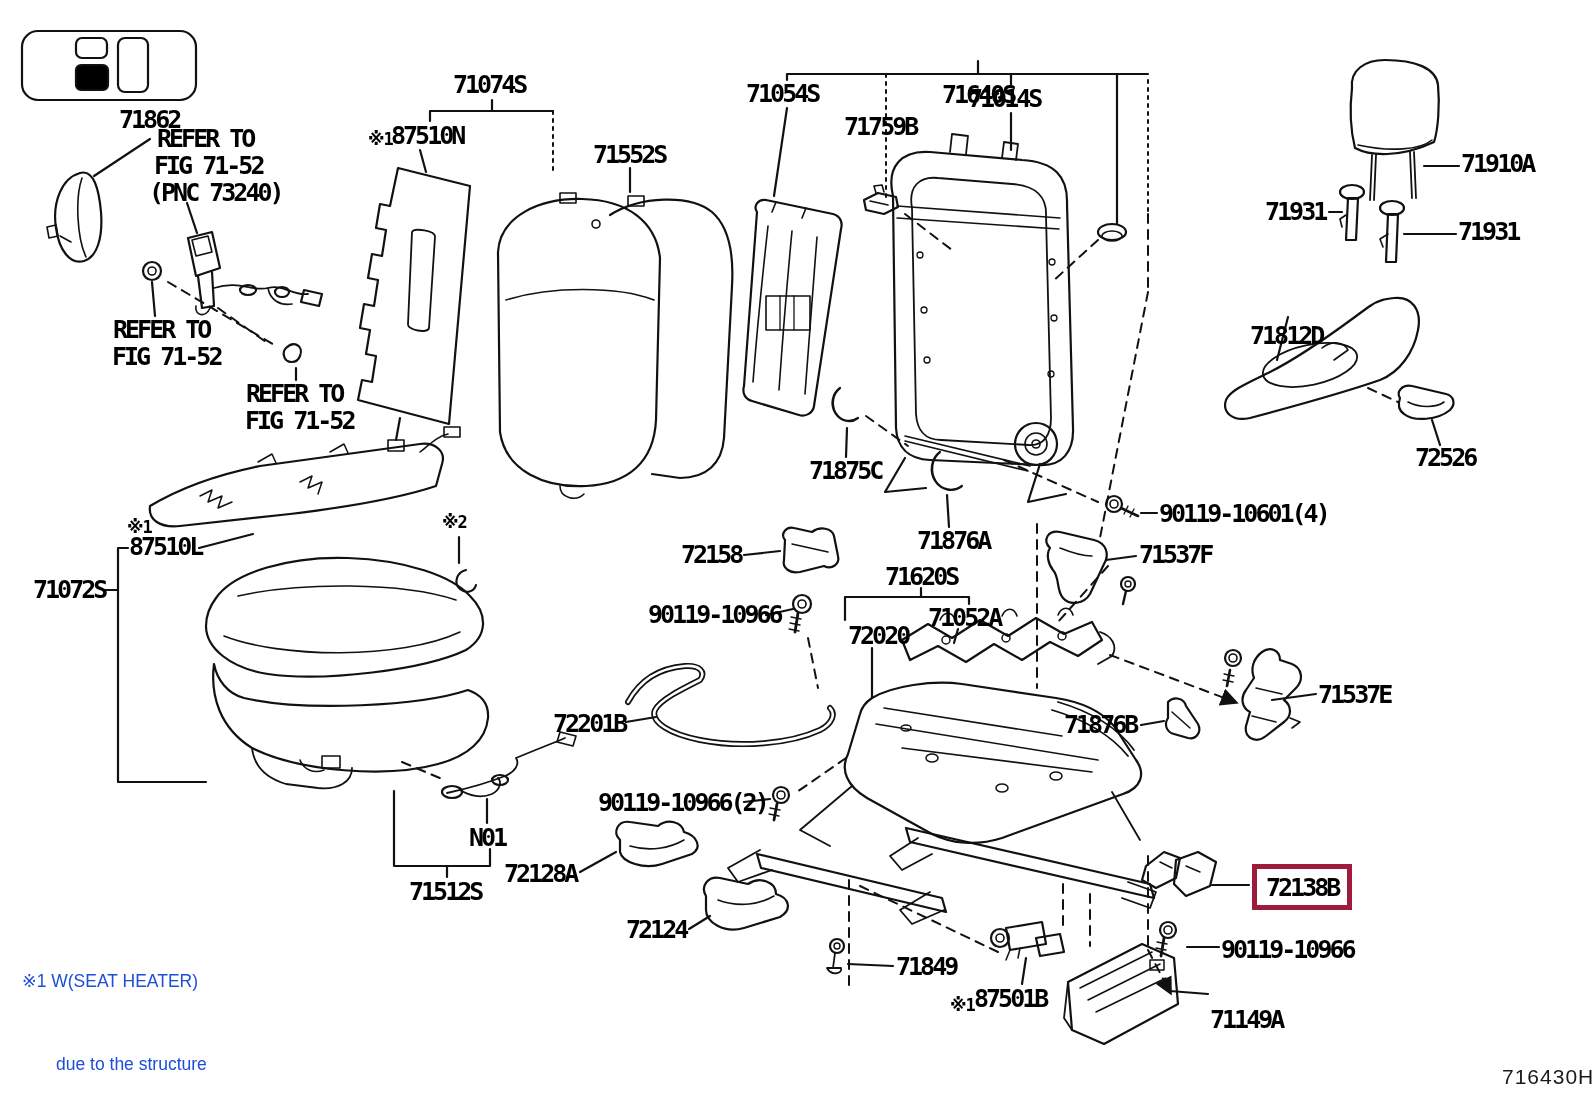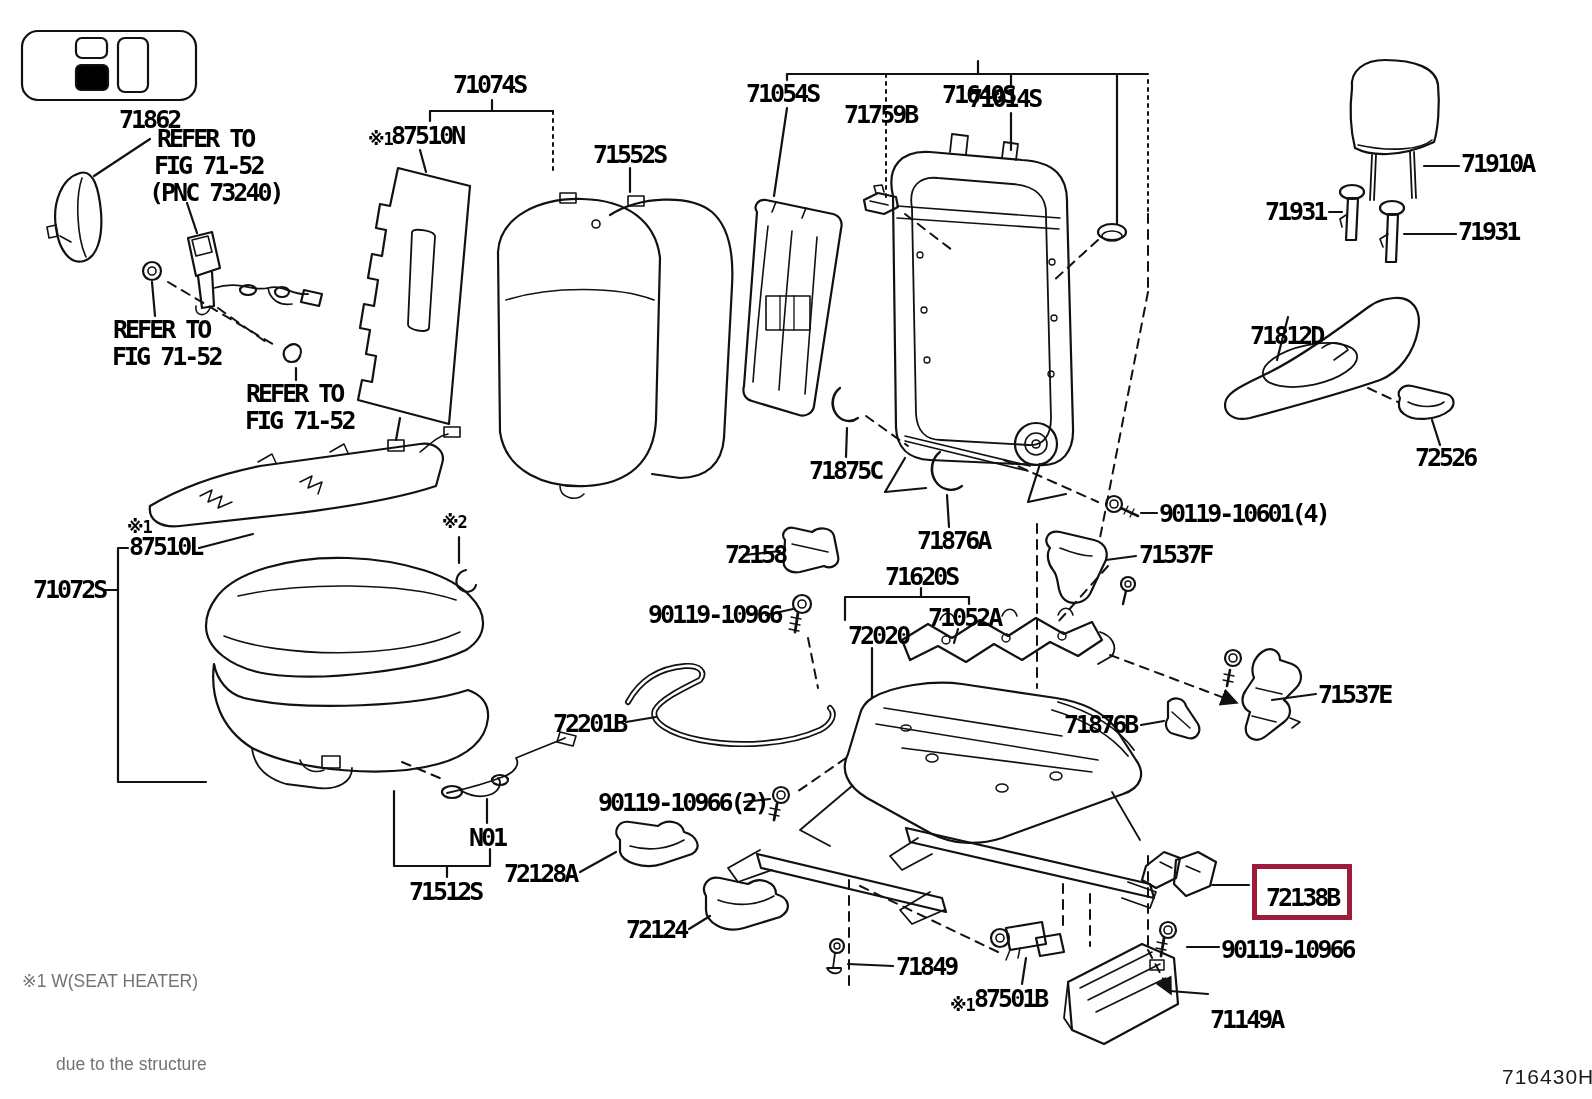--- a/index.html
+++ b/index.html
@@ -6,24 +6,24 @@
   #stage{position:relative;width:1592px;height:1099px;background:#fff;overflow:hidden;
          font-family:"DejaVu Sans Mono","DejaVu Sans",monospace;}
   #art{position:absolute;left:0;top:0;width:1592px;height:1099px;}
   #labels{position:absolute;left:0;top:0;width:1592px;height:1099px;}
   .lbl{position:absolute;white-space:nowrap;line-height:1.04;color:#000;}
   .lbl.part,.lbl.ref{font-family:"DejaVu Sans Mono","DejaVu Sans",monospace;
         font-weight:bold;font-size:25px;letter-spacing:-3px;}
   .lbl.sym{font-family:"DejaVu Sans Mono","DejaVu Sans",monospace;
         font-weight:bold;font-size:17px;letter-spacing:-1px;}
   .lbl.foot{font-family:"Liberation Sans","DejaVu Sans",sans-serif;
-        font-weight:normal;font-size:17.5px;letter-spacing:0;color:#737373;}
+        font-weight:normal;font-size:17.5px;letter-spacing:0;color:#1d4ed8;}
   .lbl.docnum{font-family:"Liberation Sans","DejaVu Sans",sans-serif;
         font-weight:normal;font-size:21px;letter-spacing:1px;color:#1a1a1a;}
-  .lbl.selected{border:5px solid var(--hl,#9e1b3c);padding:16px 9px 4px 9px;background:#fff;}
+  .lbl.selected{border:5px solid var(--hl,#9e1b3c);padding:6px 9px 4px 9px;background:#fff;}
 </style>
 </head>
 <body>
 
 <div id="stage">
 
 <svg id="art" viewBox="0 0 1592 1099" fill="none" stroke="#111" stroke-width="2.2" stroke-linecap="round" stroke-linejoin="round">
   <defs>
     <marker id="ah" markerWidth="9" markerHeight="9" refX="7" refY="4.5" orient="auto">
       <path d="M0,0 L9,4.5 L0,9 Z" fill="#111" stroke="none"></path>
@@ -358,36 +358,36 @@
       <div class="lbl ref" style="left: 113px; top: 317px;">REFER TO</div>
       <div class="lbl ref" style="left: 112px; top: 344px;">FIG 71-52</div>
       <div class="lbl ref" style="left: 246px; top: 381px;">REFER TO</div>
       <div class="lbl ref" style="left: 245px; top: 408px;">FIG 71-52</div>
       <div class="lbl part" style="left: 453px; top: 72px;">71074S</div>
       <div class="lbl sym" style="left: 368px; top: 131px;">※1</div>
       <div class="lbl part" style="left: 391px; top: 123px;">87510N</div>
       <div class="lbl part" style="left: 593px; top: 142px;">71552S</div>
       <div class="lbl part" style="left: 942px; top: 34px; margin-top: 48px;">71640S</div>
       <div class="lbl part" style="left: 746px; top: 81px;">71054S</div>
-      <div class="lbl part" style="left: 844px; top: 102px;">71759B</div>
+      <div class="lbl part" style="left: 844px; top: 114px;">71759B</div>
       <div class="lbl part" style="left: 968px; top: 86px;">71014S</div>
       <div class="lbl part" style="left: 1461px; top: 151px;">71910A</div>
       <div class="lbl part" style="left: 1265px; top: 199px;">71931</div>
       <div class="lbl part" style="left: 1458px; top: 219px;">71931</div>
       <div class="lbl part" style="left: 1250px; top: 291px; margin-top: 32px;">71812D</div>
       <div class="lbl part" style="left: 1415px; top: 445px;">72526</div>
       <div class="lbl part" style="left: 809px; top: 458px;">71875C</div>
       <div class="lbl part" style="left: 917px; top: 528px;">71876A</div>
       <div class="lbl part" style="left: 1159px; top: 501px;">90119-10601(4)</div>
       <div class="lbl part" style="left: 1139px; top: 542px;">71537F</div>
       <div class="lbl sym" style="left: 127px; top: 519px;">※1</div>
       <div class="lbl part" style="left: 129px; top: 534px;">87510L</div>
       <div class="lbl part" style="left: 33px; top: 577px;">71072S</div>
       <div class="lbl sym" style="left: 442px; top: 514px;">※2</div>
-      <div class="lbl part" style="left: 681px; top: 542px; margin-left: 44px;">72158</div>
+      <div class="lbl part" style="left: 681px; top: 542px;">72158</div>
       <div class="lbl part" style="left: 648px; top: 602px;">90119-10966</div>
       <div class="lbl part" style="left: 885px; top: 564px;">71620S</div>
       <div class="lbl part" style="left: 928px; top: 605px;">71052A</div>
       <div class="lbl part" style="left: 848px; top: 623px;">72020</div>
       <div class="lbl part" style="left: 553px; top: 711px;">72201B</div>
       <div class="lbl part" style="left: 1064px; top: 712px;">71876B</div>
       <div class="lbl part" style="left: 1318px; top: 682px;">71537E</div>
       <div class="lbl part" style="left: 598px; top: 790px;">90119-10966(2)</div>
       <div class="lbl ref" style="left: 469px; top: 825px;">N01</div>
       <div class="lbl part" style="left: 504px; top: 861px;">72128A</div>

